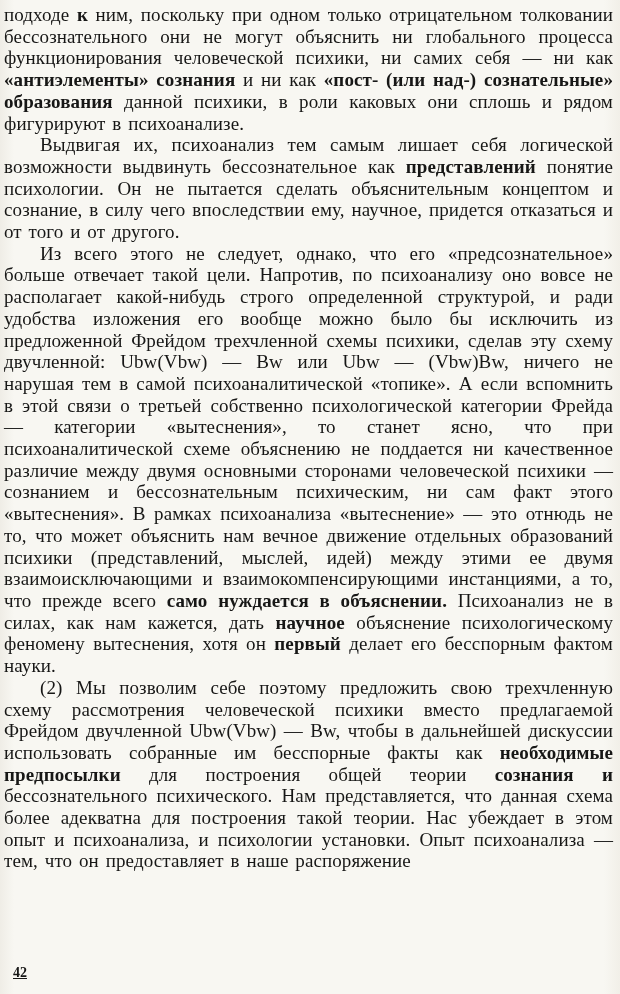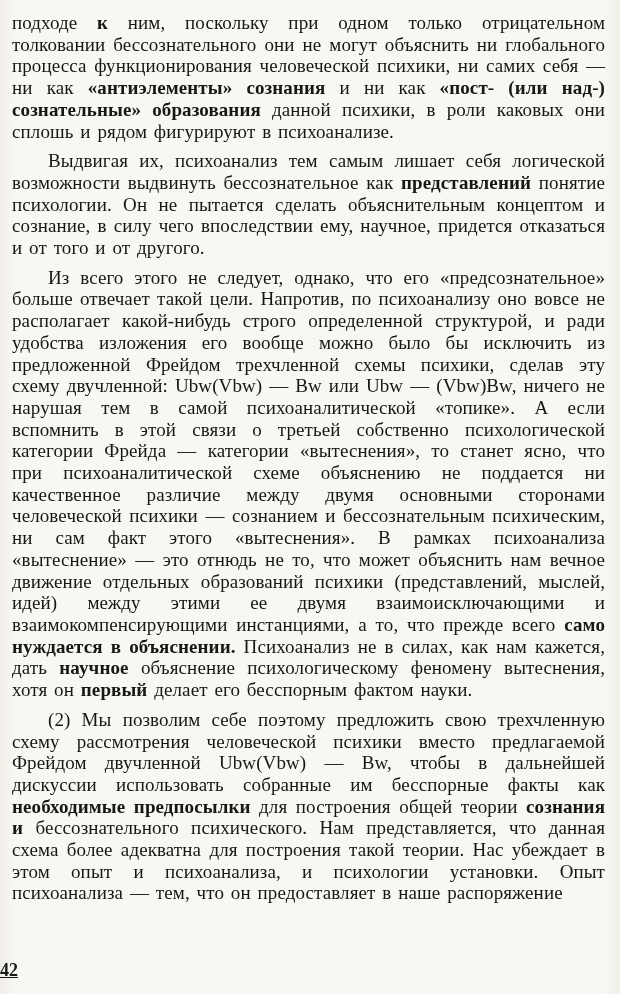--- a/index.html
+++ b/index.html
@@ -14,35 +14,35 @@
     position: relative;
     box-sizing: border-box;
     width: 620px;
     height: 994px;
     padding: 4px 7px 0 4px;
     background: linear-gradient(90deg, #efede6 0px, #f8f7f2 14px, #f8f7f2 604px, #f1efe8 620px);
     font-family: "Liberation Serif", "DejaVu Serif", serif;
     color: #171716;
   }
   .para {
-    margin: 8px;
+    margin: 0;
     font-size: 19px;
     line-height: 21.7px;
     text-align: justify;
     word-spacing: 2px;
     letter-spacing: 0.1px;
     hyphens: auto;
   }
   .para.indent { text-indent: 36px; }
   .para b { font-weight: 700; }
   .pagenum {
     position: absolute;
-    left: 0;
+    left: 13px;
     bottom: 13px;
-    font-size: 18px;
+    font-size: 14px;
     font-weight: 700;
     text-decoration: underline;
   }
 </style>
 </head>
 <body>
 
 <div class="page">
   <div>
       <p class="para"><span>подходе </span><b>к</b><span> ним, поскольку при одном только отрицательном толковании бессознательного они не могут объяснить ни глобального процесса функционирования человеческой психики, ни самих себя — ни как </span><b>«антиэлементы» сознания</b><span> и ни как </span><b>«пост- (или над-) сознательные» образования</b><span> данной психики, в роли каковых они сплошь и рядом фигурируют в психоанализе.</span></p>

